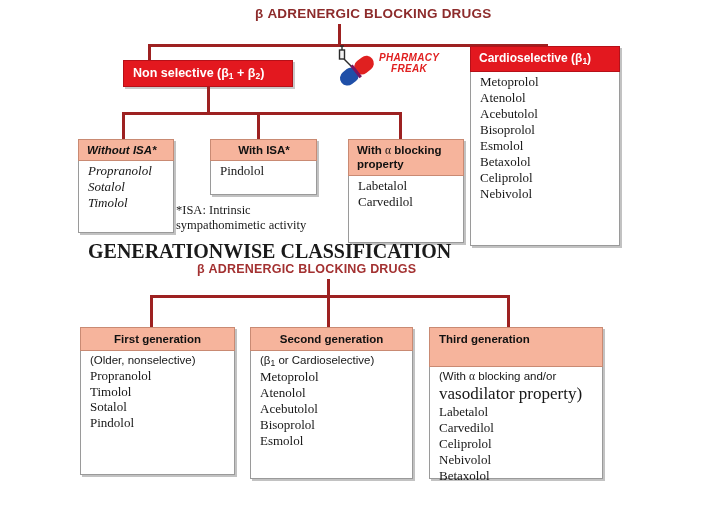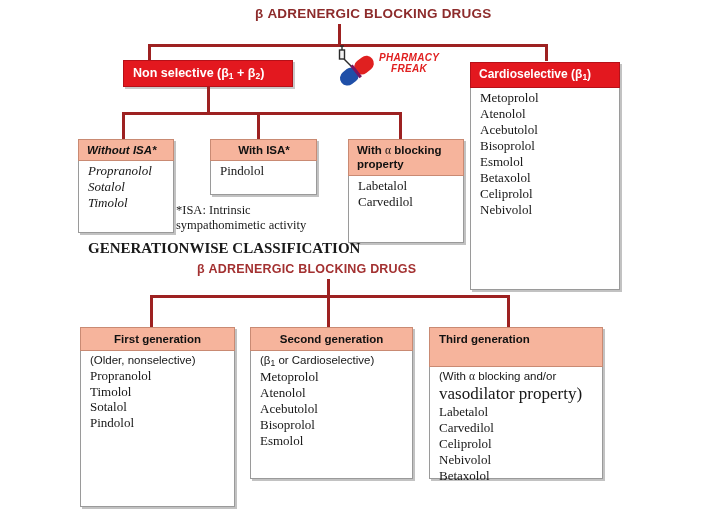--- a/index.html
+++ b/index.html
@@ -15,21 +15,21 @@
     font-weight:bold;font-size:13.5px;letter-spacing:.2px;
     color:#8d2b2b;white-space:nowrap;
   }
   .title-bot{
     font-family:"Liberation Sans",sans-serif;
     font-weight:bold;font-size:12.5px;letter-spacing:.2px;
     color:#a33131;white-space:nowrap;
   }
   .gen-head{
     font-family:"Liberation Serif",serif;
-    font-weight:bold;font-size:15px;color:#1a1a1a;white-space:nowrap;
+    font-weight:bold;font-size:20px;color:#1a1a1a;white-space:nowrap;
   }
   .footnote{
     font-family:"Liberation Serif",serif;
     font-size:12.5px;color:#1a1a1a;line-height:1.22;
   }
 
   
   .ln{position:absolute;background:#9d2121;}
   .lnh{height:3px;}
   .lnv{width:3px;}
@@ -78,21 +78,21 @@
       <span>Non selective (β</span><span class="sub">1</span><span> + β</span><span class="sub">2</span><span>)</span>
     </span>
   </div>
 
   <div class="ln lnv" style="left:207px;top:87px;height:27px;"></div>
   <div class="ln lnh" style="left:122px;top:112px;width:280px;"></div>
   <div class="ln lnv" style="left:122px;top:112px;height:28px;"></div>
   <div class="ln lnv" style="left:257px;top:112px;height:28px;"></div>
   <div class="ln lnv" style="left:399px;top:112px;height:28px;"></div>
 
-  <div class="box" style="left:470px;top:62px;width:150px;height:228px;">
+  <div class="box" style="left:470px;top:46px;width:150px;height:200px;">
     <div class="hdr hdr-red">
       <span>Cardioselective (β</span><span class="sub">1</span><span>)</span>
     </div>
     <div class="body">
       <div>Metoprolol</div>
       <div>Atenolol</div>
       <div>Acebutolol</div>
       <div>Bisoprolol</div>
       <div>Esmolol</div>
       <div>Betaxolol</div>
@@ -158,21 +158,21 @@
   <div class="abs gen-head" style="left:88px;top:240px;">GENERATIONWISE CLASSIFICATION</div>
 
   <div class="abs title-bot" style="left:197px;top:262px;">β ADRENERGIC BLOCKING DRUGS</div>
 
   <div class="ln lnv" style="left:327px;top:279px;height:18px;"></div>
   <div class="ln lnh" style="left:150px;top:295px;width:360px;"></div>
   <div class="ln lnv" style="left:150px;top:295px;height:34px;"></div>
   <div class="ln lnv" style="left:327px;top:295px;height:34px;"></div>
   <div class="ln lnv" style="left:507px;top:295px;height:34px;"></div>
 
-  <div class="box" style="left:80px;top:327px;width:155px;height:180px;">
+  <div class="box" style="left:80px;top:327px;width:155px;height:148px;">
     <div class="hdr hdr-peach" style="text-align:center;padding:4px 7px;">First generation</div>
     <div class="body">
       <div style="font-family:'Liberation Sans',sans-serif;font-size:11.5px;">(Older, nonselective)</div>
       <div>Propranolol</div>
       <div>Timolol</div>
       <div>Sotalol</div>
       <div>Pindolol</div>
     </div>
   </div>
 

